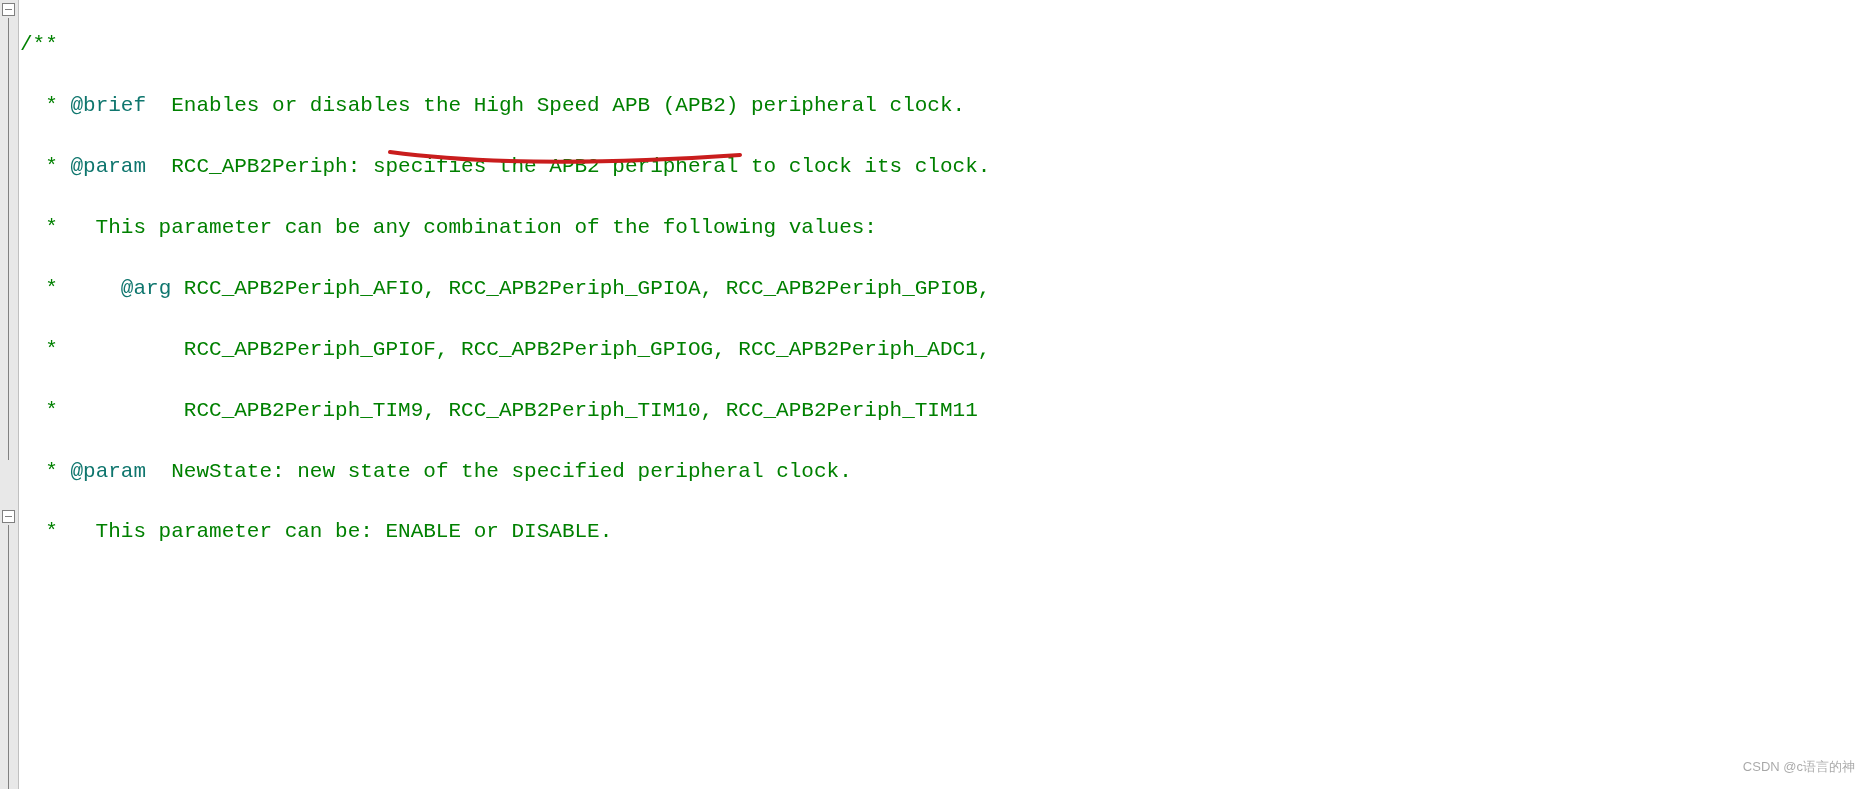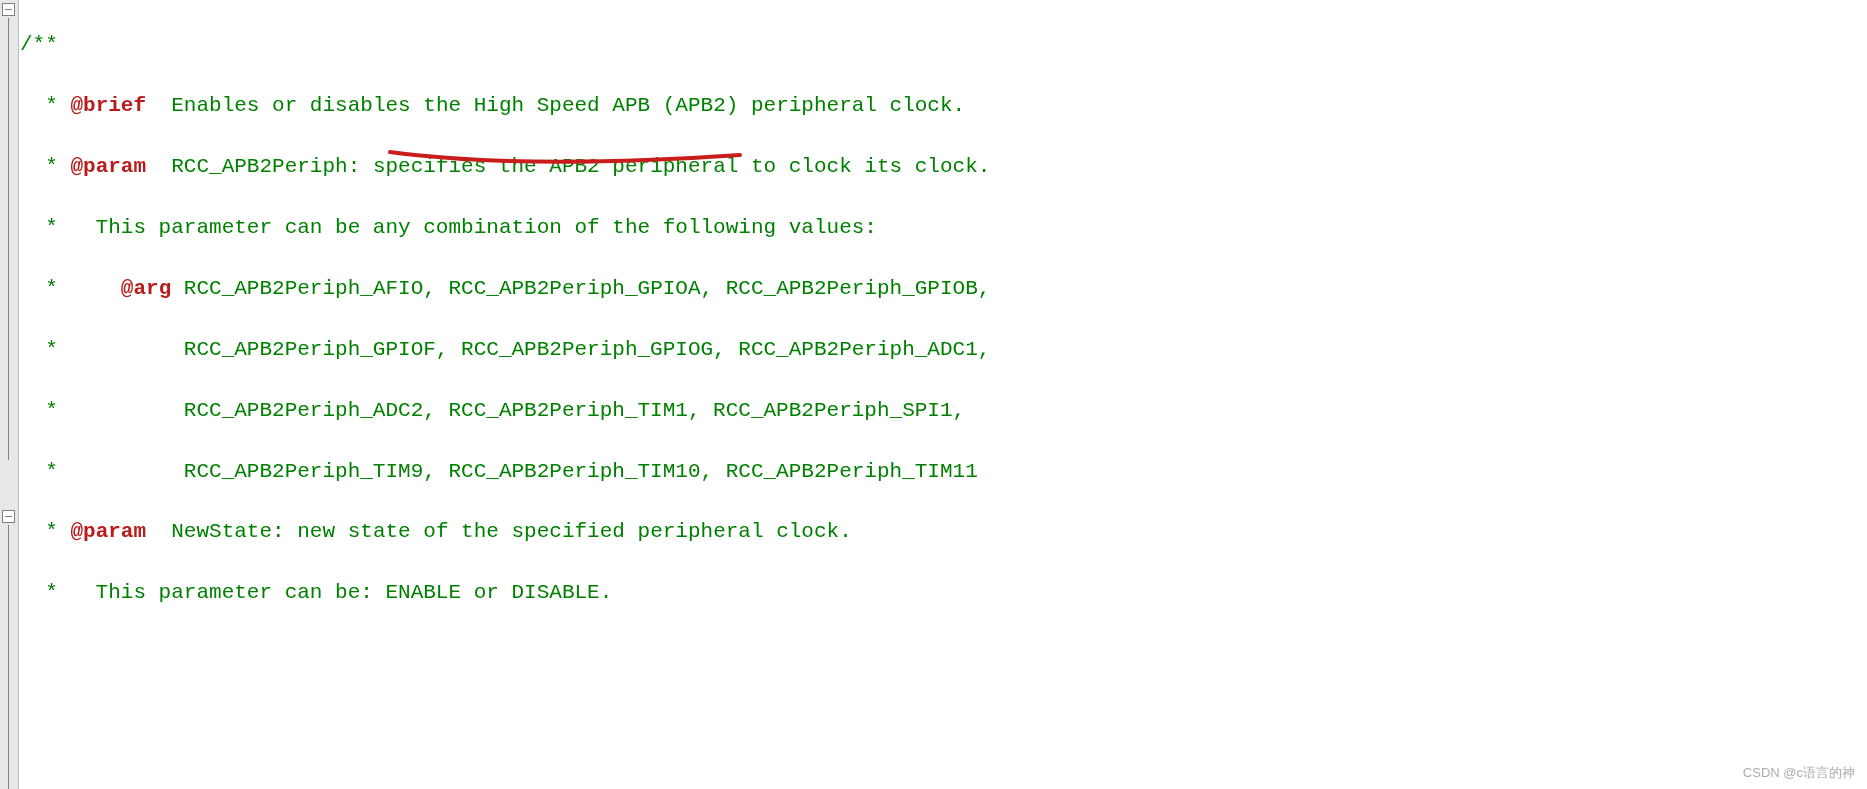--- a/index.html
+++ b/index.html
@@ -46,25 +46,25 @@
   }
   .code-area {
     position: absolute;
     left: 20px;
     top: 0;
     right: 0;
     white-space: pre;
   }
   .line { display: block; }
   .c  { color: #008000; }   
-  .ct { color: #b91c1c; font-weight: bold; margin-top: 32px; }
+  .ct { color: #0f766e; font-weight: normal; margin-top: 32px; }
   .watermark {
     position: absolute;
     right: 12px;
-    bottom: 6px;
+    bottom: 12px;
     font-family: Arial, sans-serif;
     font-size: 13px;
     color: rgba(0,0,0,0.35);
   }
   .annot {
     position: absolute;
     pointer-events: none;
   }
 </style>
 </head>
@@ -77,21 +77,20 @@
   <div class="fold-line" style="top:525px;height:264px"></div>
 </div>
 
 <div class="code-area">
 <span class="line"><span class="c">/**</span></span>
 <span class="line"><span class="c">  * </span><span class="ct">@brief</span><span class="c">  Enables or disables the High Speed APB (APB2) peripheral clock.</span></span>
 <span class="line"><span class="c">  * </span><span class="ct">@param</span><span class="c">  RCC_APB2Periph: specifies the APB2 peripheral to clock its clock.</span></span>
 <span class="line"><span class="c">  *   This parameter can be any combination of the following values:</span></span>
 <span class="line"><span class="c">  *     </span><span class="ct">@arg</span><span class="c"> RCC_APB2Periph_AFIO, RCC_APB2Periph_GPIOA, RCC_APB2Periph_GPIOB,</span></span>
 <span class="line"><span class="c">  *          RCC_APB2Periph_GPIOF, RCC_APB2Periph_GPIOG, RCC_APB2Periph_ADC1,</span></span>
-<span class="line"><span class="c">  *          RCC_APB2Periph_ADC2, RCC_APB2Periph_TIM1, RCC_APB2Periph_SPI1,</span></span>
 <span class="line"><span class="c">  *          RCC_APB2Periph_TIM9, RCC_APB2Periph_TIM10, RCC_APB2Periph_TIM11</span></span>
 <span class="line"><span class="c">  * </span><span class="ct">@param</span><span class="c">  NewState: new state of the specified peripheral clock.</span></span>
 <span class="line"><span class="c">  *   This parameter can be: ENABLE or DISABLE.</span></span>
 
 
 
 
 
 
 

